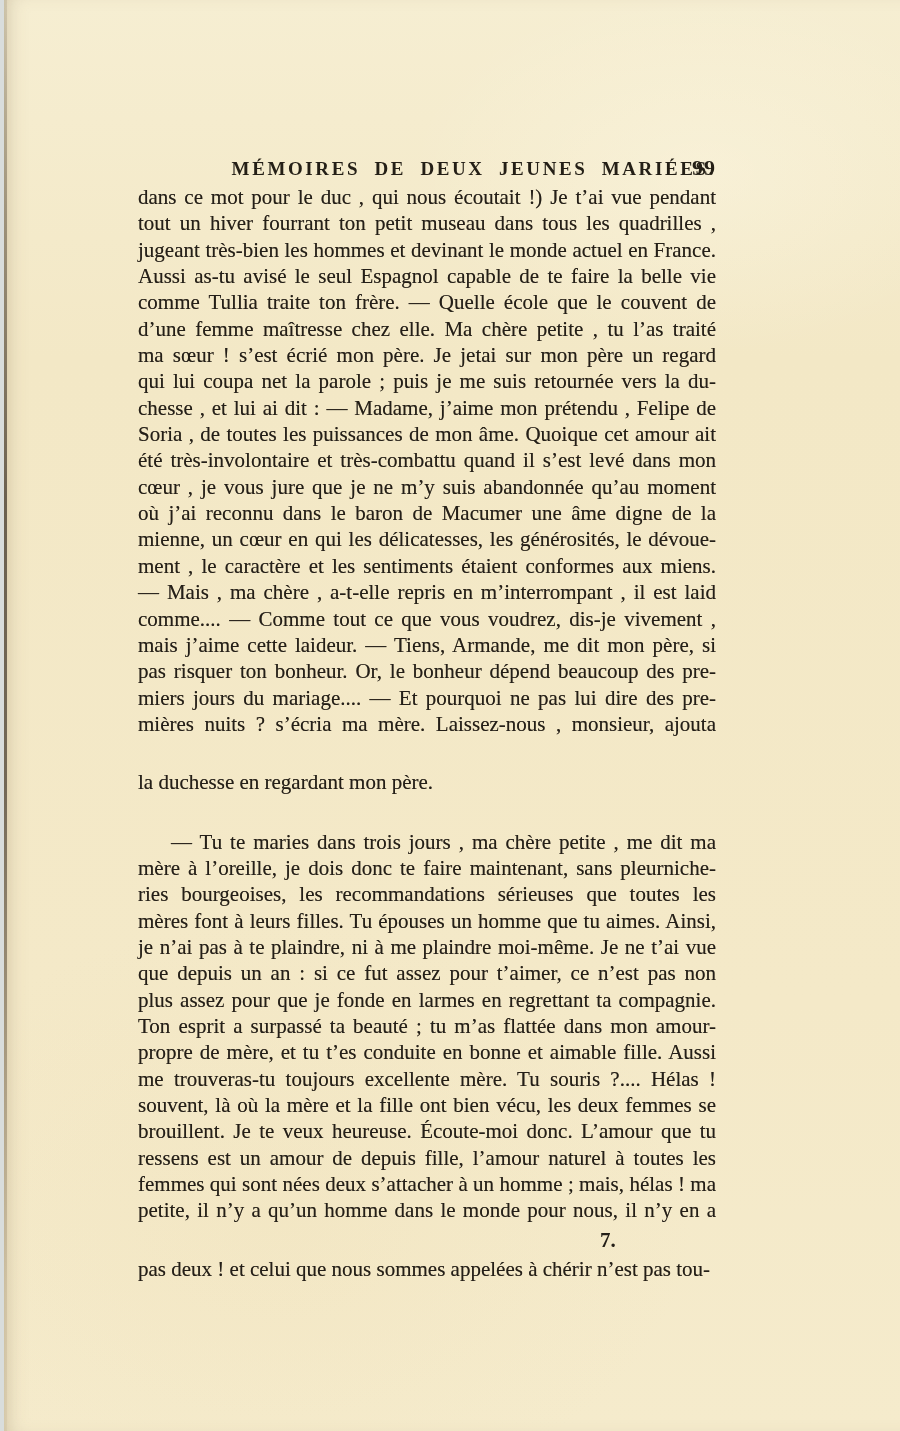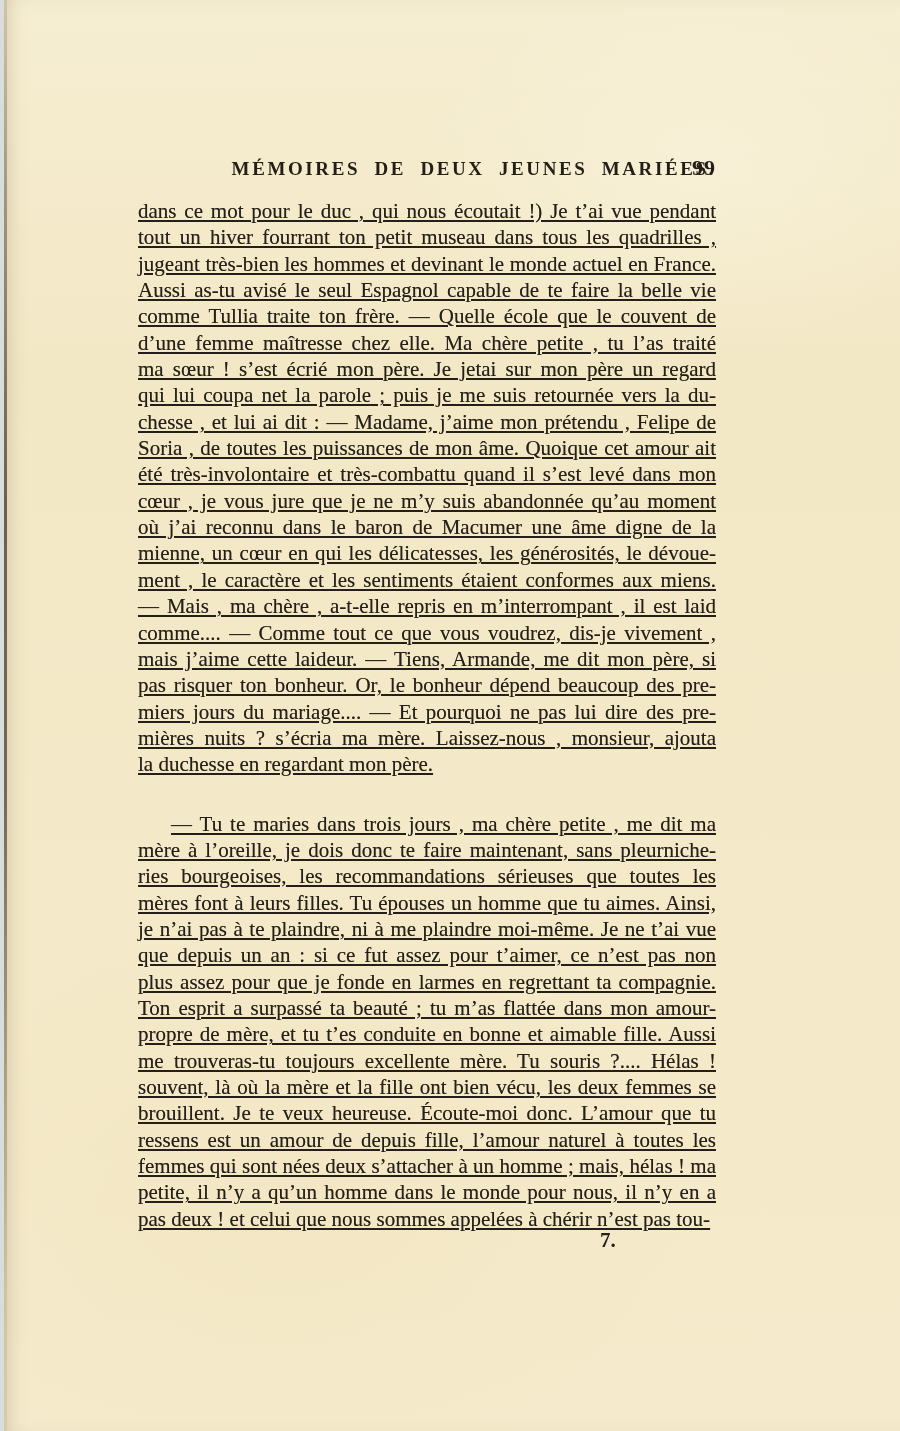--- a/index.html
+++ b/index.html
@@ -62,37 +62,37 @@
     right: 0;
     top: 0;
     font-size: 22px;
     font-weight: bold;
     letter-spacing: 1px;
     color: #241f16;
   }
   .body-text {
     position: absolute;
     left: 134px;
-    top: 198px;
+    top: 184px;
     width: 578px;
     font-size: 21px;
     line-height: 26.35px;
     color: #241f18;
     text-shadow: 0 0 0.5px rgba(45, 35, 22, 0.55);
-    text-decoration: underline;
   }
   .body-text .line {
     text-align: justify;
     text-align-last: justify;
     white-space: normal;
     height: 26.35px;
     overflow: visible;
   }
   .body-text .line.last {
     text-align-last: left;
+    margin-top: 32px;
   }
   .body-text .line.indent {
     padding-left: 33px;
     margin-top: 33px;
   }
   .signature-mark {
     position: absolute;
     left: 596px;
     top: 1228px;
     font-size: 21px;

